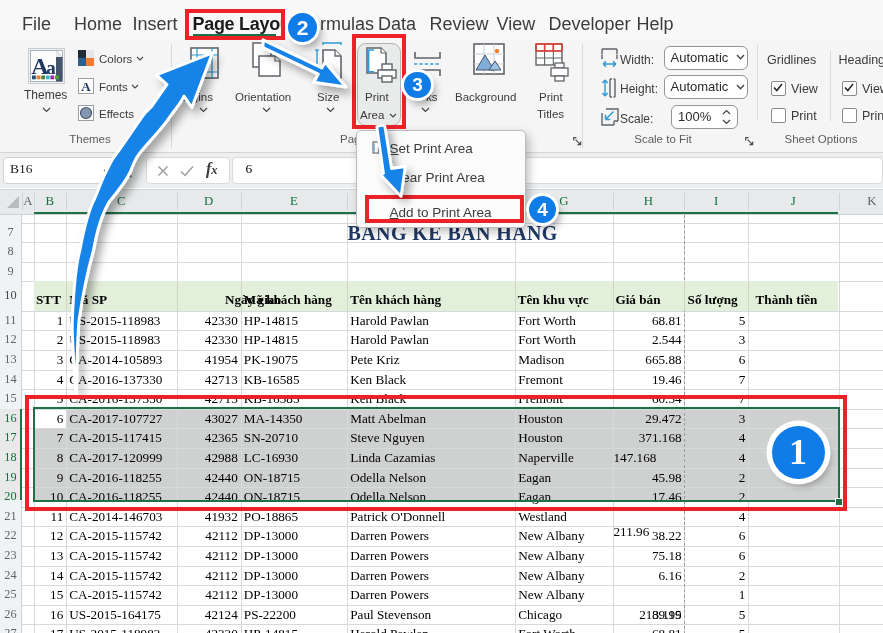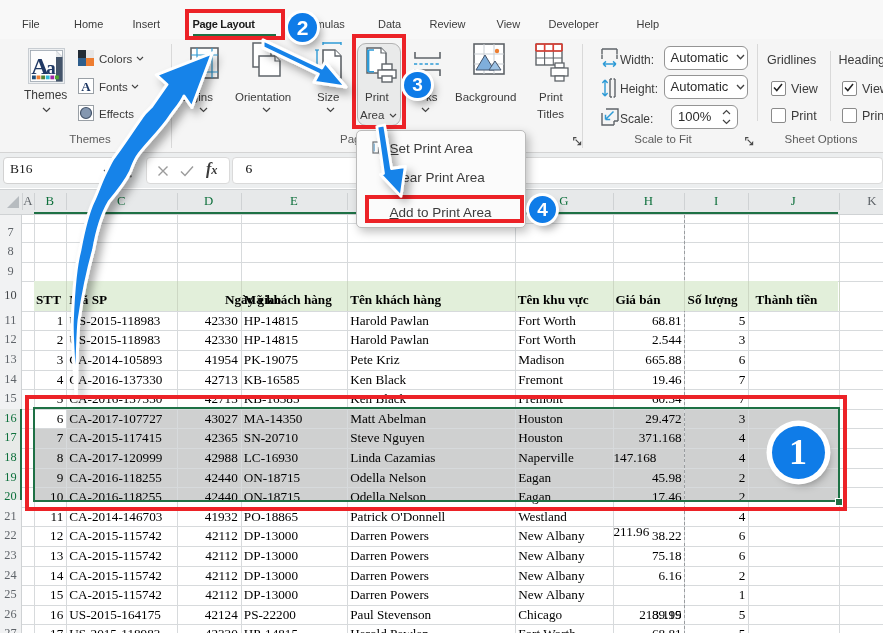--- a/index.html
+++ b/index.html
@@ -1,18 +1,18 @@
 <!DOCTYPE html>
 <html><head><meta charset="utf-8">
 <style>
 html,body{margin:0;padding:0;}
 body{width:883px;height:633px;overflow:hidden;font-family:"Liberation Sans",sans-serif;}
 #app{position:relative;width:883px;height:633px;background:#fff;overflow:hidden;}
 .abs{position:absolute;}
-.tab{position:absolute;top:5px;height:38px;line-height:38px;font-size:11px;color:#3b3b3b;}
+.tab{position:absolute;top:5px;height:38px;line-height:38px;font-size:18px;color:#3b3b3b;}
 .grp-lbl{position:absolute;font-size:11.5px;color:#5c5c5c;text-align:center;}
 .sep{position:absolute;width:1px;background:#d9d9d9;}
 .ribtxt{position:absolute;font-size:11.5px;color:#3b3b3b;white-space:nowrap;}
 .gridh{position:absolute;height:1px;background:#d7dadc;left:22px;width:861px;}
 .gridv{position:absolute;width:1px;background:#d7dadc;}
 .cell{position:absolute;font-family:"Liberation Serif",serif;font-size:13.2px;color:#000;white-space:nowrap;height:19.6px;line-height:19.6px;}
 .colhead{position:absolute;top:189.5px;height:22px;line-height:22px;text-align:center;font-family:"Liberation Serif",serif;font-size:12.8px;color:#44474a;}
 .rowno{position:absolute;width:21px;text-align:center;font-family:"Liberation Serif",serif;font-size:12.3px;color:#44474a;height:19.6px;line-height:19.6px;}
 .redbox{position:absolute;border:4px solid #ec2227;box-sizing:border-box;}
 .circ{position:absolute;border-radius:50%;background:#0f7ce8;color:#fff;text-align:center;font-weight:bold;box-shadow:0 0 0 3px #fff,3px 5px 7px rgba(0,0,0,.35);}
@@ -324,20 +324,21 @@
 <div class="abs" style="left:33.7px;top:281.3px;width:804.8px;height:29.4px;background:#e2efda;"></div>
 <div class="abs" style="left:66.1px;top:281.3px;width:1px;height:29.4px;background:#cdd8c4;"></div>
 <div class="abs" style="left:176.7px;top:281.3px;width:1px;height:29.4px;background:#cdd8c4;"></div>
 <div class="abs" style="left:240.6px;top:281.3px;width:1px;height:29.4px;background:#cdd8c4;"></div>
 <div class="abs" style="left:347px;top:281.3px;width:1px;height:29.4px;background:#cdd8c4;"></div>
 <div class="abs" style="left:515px;top:281.3px;width:1px;height:29.4px;background:#cdd8c4;"></div>
 <div class="abs" style="left:612.5px;top:281.3px;width:1px;height:29.4px;background:#cdd8c4;"></div>
 <div class="abs" style="left:684.4px;top:281.3px;width:1px;height:29.4px;background:#cdd8c4;"></div>
 <div class="abs" style="left:748.1px;top:281.3px;width:1px;height:29.4px;background:#cdd8c4;"></div>
 <div class="abs" style="left:838.5px;top:281.3px;width:1px;height:29.4px;background:#cdd8c4;"></div>
+<div class="abs" style="left:347.5px;top:225.5px;width:210px;height:19px;line-height:14px;font-family:'Liberation Serif',serif;font-weight:bold;font-size:20px;letter-spacing:0.4px;color:#1f3864;white-space:nowrap;">BẢNG KÊ BÁN HÀNG</div>
 <div class="cell" style="left:36.0px;top:290.1px;font-weight:bold;">STT</div>
 <div class="cell" style="left:69.3px;top:290.1px;font-weight:bold;">Mã SP</div>
 <div class="cell" style="left:179.0px;top:290.1px;font-weight:bold;padding-left:46px;">Ngày giao</div>
 <div class="cell" style="left:243.79999999999998px;top:290.1px;font-weight:bold;">Mã khách hàng</div>
 <div class="cell" style="left:350.2px;top:290.1px;font-weight:bold;">Tên khách hàng</div>
 <div class="cell" style="left:517.7px;top:290.1px;font-weight:bold;">Tên khu vực</div>
 <div class="cell" style="left:615.4px;top:290.1px;font-weight:bold;">Giá bán</div>
 <div class="cell" style="left:687.6px;top:290.1px;font-weight:bold;">Số lượng</div>
 <div class="cell" style="left:755.5px;top:290.1px;font-weight:bold;">Thành tiền</div>
 <div class="cell" style="left:34.7px;top:310.7px;width:28.59999999999999px;text-align:right;">1</div>

